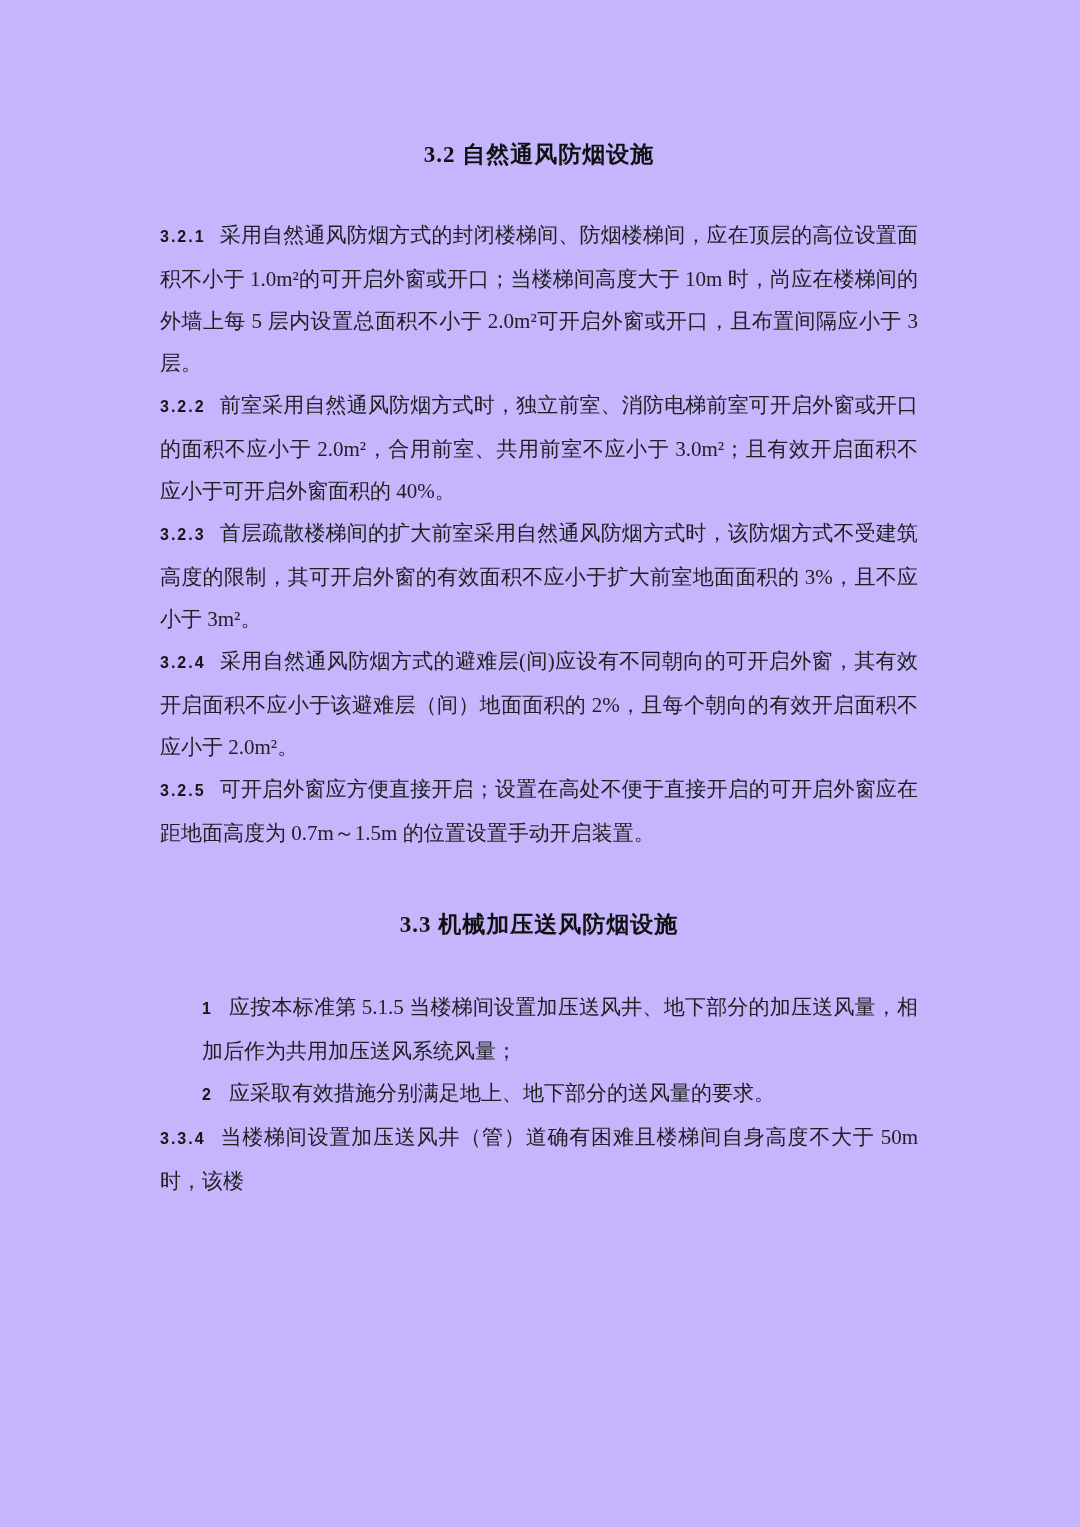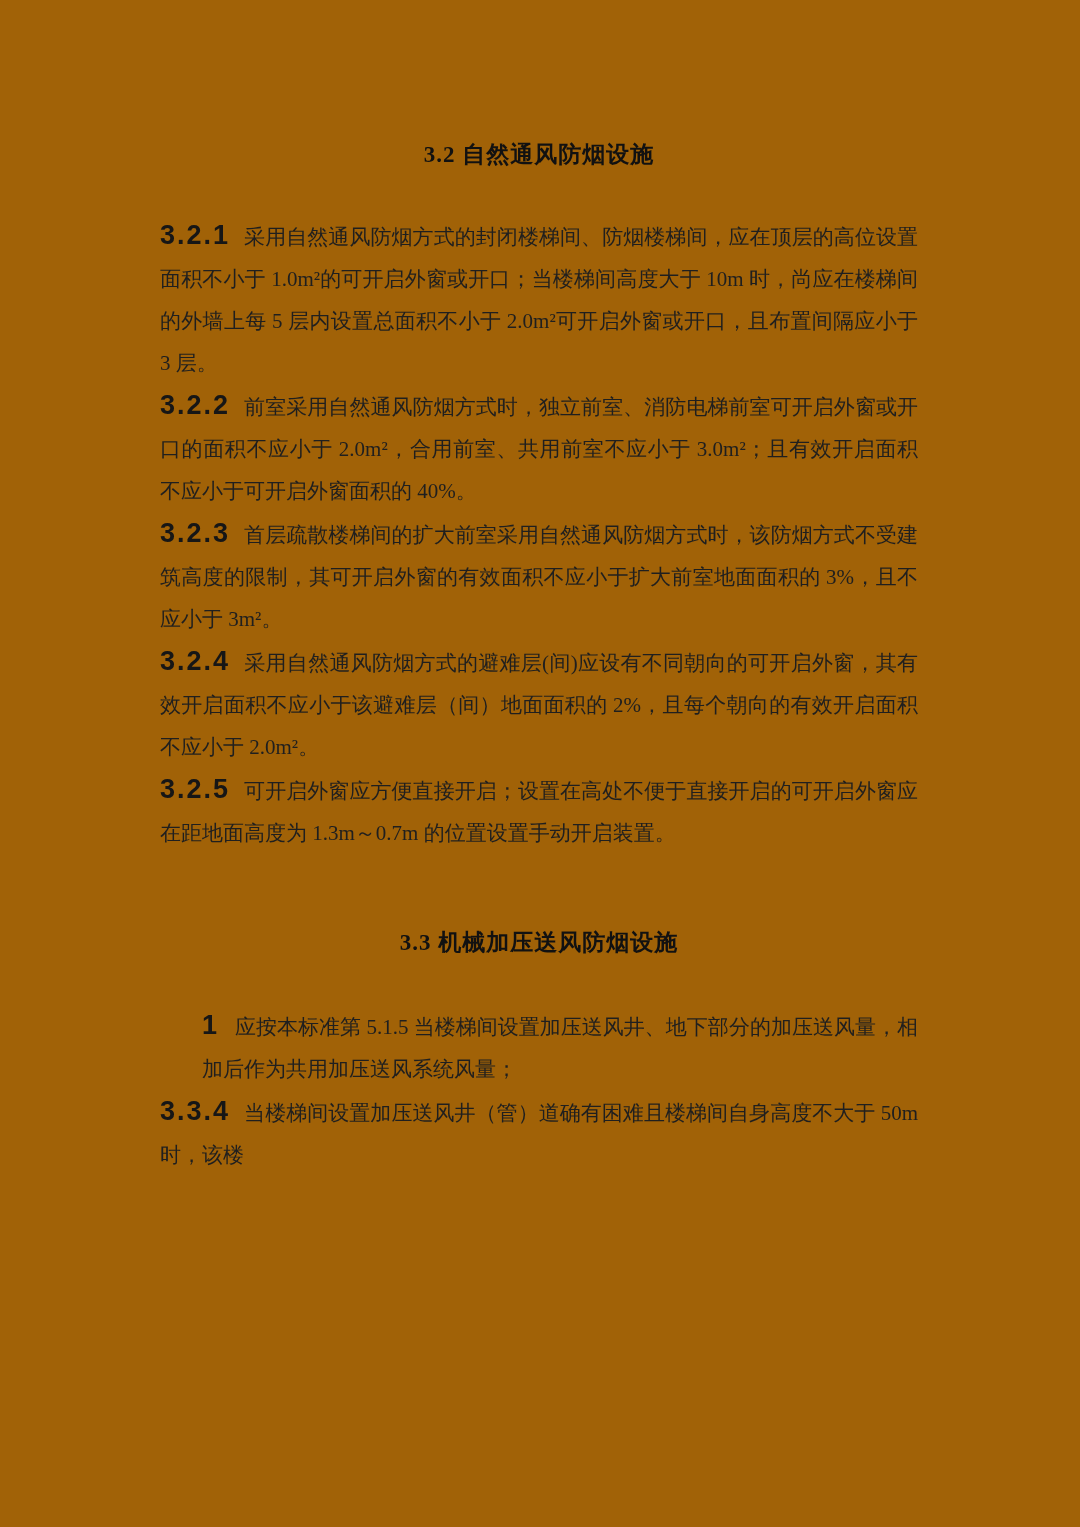--- a/index.html
+++ b/index.html
@@ -1,21 +1,21 @@
 <!DOCTYPE html>
 <html><head>
 <meta charset="utf-8">
 <style>
   * { margin: 0; padding: 0; box-sizing: border-box; }
   html, body { background: #e8e8e8; }
   .page {
     position: relative;
     width: 1080px;
     height: 1527px;
-    background: #a16207;
+    background: #c4b5fd;
     margin: 0 auto;
     overflow: hidden;
     font-family: "Liberation Serif", serif;
     color: #1f1f1f;
   }
   .content {
     position: absolute;
     left: 160px;
     top: 0;
     width: 758px;
@@ -23,32 +23,32 @@
   }
   .sec-title {
     font-size: 23px;
     font-weight: bold;
     text-align: center;
     line-height: 42px;
     letter-spacing: 1px;
     color: #111111;
   }
   .sec-title.first { margin-bottom: 38px; }
-  .sec-title.second { margin-top: 68px; margin-bottom: 40px; }
+  .sec-title.second { margin-top: 50px; margin-bottom: 40px; }
   .clause {
     font-size: 21px;
     line-height: 42px;
     text-align: justify;
     text-justify: inter-ideograph;
     margin: 0;
   }
   .cnum {
     font-family: "Liberation Sans", sans-serif;
     font-weight: bold;
-    font-size: 27px;
+    font-size: 16px;
     letter-spacing: 2px;
     margin-right: 14px;
     color: #161616;
     margin-top: 32px;
   }
   .clause.sub { margin-left: 42px; }
   .clause.sub .cnum { letter-spacing: 0; margin-right: 18px; }
 </style>
 </head>
 <body>
@@ -59,27 +59,28 @@
     <h2 class="sec-title first">3.2 自然通风防烟设施</h2>
 
     <p class="clause"><span class="cnum">3.2.1</span><span>采用自然通风防烟方式的封闭楼梯间、防烟楼梯间，应在顶层的高位设置面积不小于 1.0m²的可开启外窗或开口；当楼梯间高度大于 10m 时，尚应在楼梯间的外墙上每 5 层内设置总面积不小于 2.0m²可开启外窗或开口，且布置间隔应小于 3 层。</span></p>
 
     <p class="clause"><span class="cnum">3.2.2</span><span>前室采用自然通风防烟方式时，独立前室、消防电梯前室可开启外窗或开口的面积不应小于 2.0m²，合用前室、共用前室不应小于 3.0m²；且有效开启面积不应小于可开启外窗面积的 40%。</span></p>
 
     <p class="clause"><span class="cnum">3.2.3</span><span>首层疏散楼梯间的扩大前室采用自然通风防烟方式时，该防烟方式不受建筑高度的限制，其可开启外窗的有效面积不应小于扩大前室地面面积的 3%，且不应小于 3m²。</span></p>
 
     <p class="clause"><span class="cnum">3.2.4</span><span>采用自然通风防烟方式的避难层(间)应设有不同朝向的可开启外窗，其有效开启面积不应小于该避难层（间）地面面积的 2%，且每个朝向的有效开启面积不应小于 2.0m²。</span></p>
 
-    <p class="clause"><span class="cnum">3.2.5</span><span>可开启外窗应方便直接开启；设置在高处不便于直接开启的可开启外窗应在距地面高度为 1.3m～0.7m 的位置设置手动开启装置。</span></p>
+    <p class="clause"><span class="cnum">3.2.5</span><span>可开启外窗应方便直接开启；设置在高处不便于直接开启的可开启外窗应在距地面高度为 0.7m～1.5m 的位置设置手动开启装置。</span></p>
 
 
     <h2 class="sec-title second">3.3 机械加压送风防烟设施</h2>
 
 
 
 
     <p class="clause sub"><span class="cnum">1</span><span>应按本标准第 5.1.5 当楼梯间设置加压送风井、地下部分的加压送风量，相加后作为共用加压送风系统风量；</span></p>
 
+    <p class="clause sub"><span class="cnum">2</span><span>应采取有效措施分别满足地上、地下部分的送风量的要求。</span></p>
 
     <p class="clause"><span class="cnum">3.3.4</span><span>当楼梯间设置加压送风井（管）道确有困难且楼梯间自身高度不大于 50m 时，该楼</span></p>
 
   </div>
 </div>
 
 </body></html>

